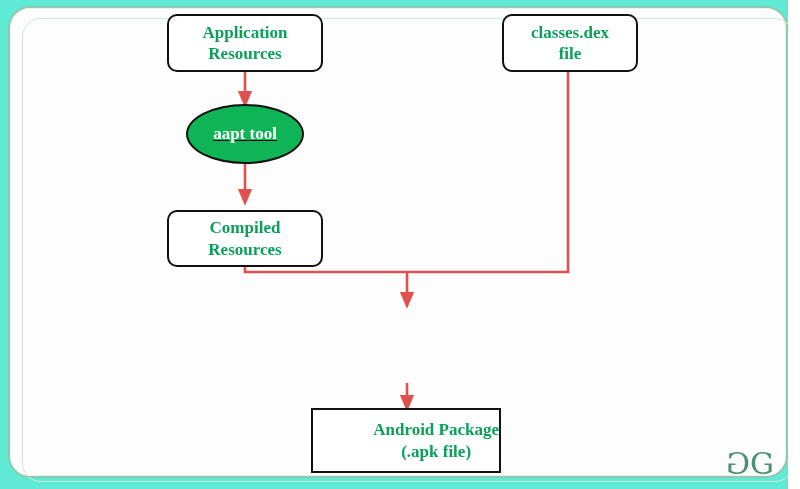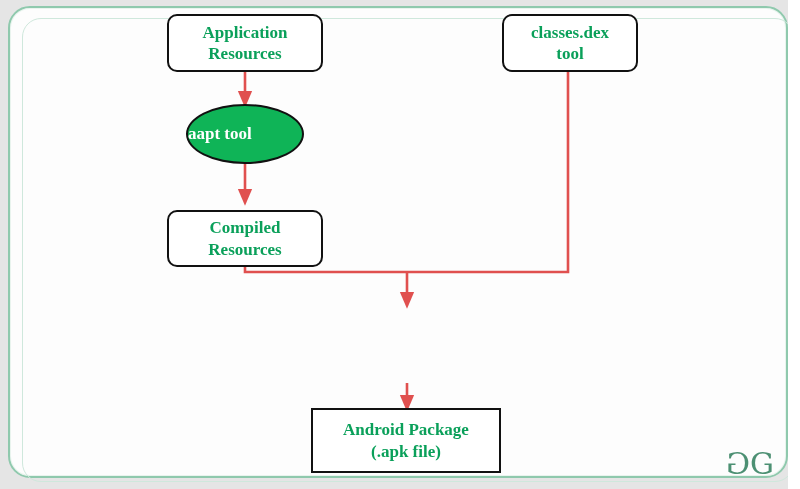--- a/index.html
+++ b/index.html
@@ -8,21 +8,21 @@
     padding: 0;
     background: #ffffff;
   }
   body {
     font-family: "Liberation Serif", serif;
   }
   #canvas {
     position: relative;
     width: 788px;
     height: 489px;
-    background: #e5e5e5;
+    background: #5eead4;
     overflow: hidden;
   }
   
   #outer-frame {
     position: absolute;
     left: 8px;
     top: 6px;
     width: 780px;
     height: 472px;
     box-sizing: border-box;
@@ -68,20 +68,22 @@
 
   
   .ellipse {
     position: absolute;
     box-sizing: border-box;
     background: #0fb457;
     border: 2.5px solid #111111;
     border-radius: 50%;
     display: flex;
     align-items: center;
+    justify-content: center;
+    text-decoration: underline;
   }
   .ellipse .node-text {
     color: #ffffff;
     font-size: 17px;
   }
 
   
   #connectors {
     position: absolute;
     left: 0;
@@ -149,34 +151,34 @@
     </g>
   </svg>
 
   <div class="box rounded" style="left:167px; top:14px; width:156px; height:58px;">
     <div class="node-text">Application
 Resources</div>
   </div>
 
   <div class="box rounded" style="left:502px; top:14px; width:136px; height:58px;">
     <div class="node-text">classes.dex
-tool</div>
+file</div>
   </div>
 
   <div class="ellipse" style="left:186px; top:104px; width:118px; height:60px;">
     <div class="node-text">aapt tool</div>
   </div>
 
   <div class="box rounded" style="left:167px; top:210px; width:156px; height:57px;">
     <div class="node-text">Compiled
 Resources</div>
   </div>
 
 
-  <div class="box sharp" style="left:311px; top:408px; width:190px; height:65px;">
+  <div class="box sharp" style="left:311px; top:408px; width:190px; height:65px;justify-content:flex-end;">
     <div class="node-text">Android Package
 (.apk file)</div>
   </div>
 
   <div id="watermark">
     <span class="flip">G</span><span>G</span>
   </div>
 
 </div>
 

